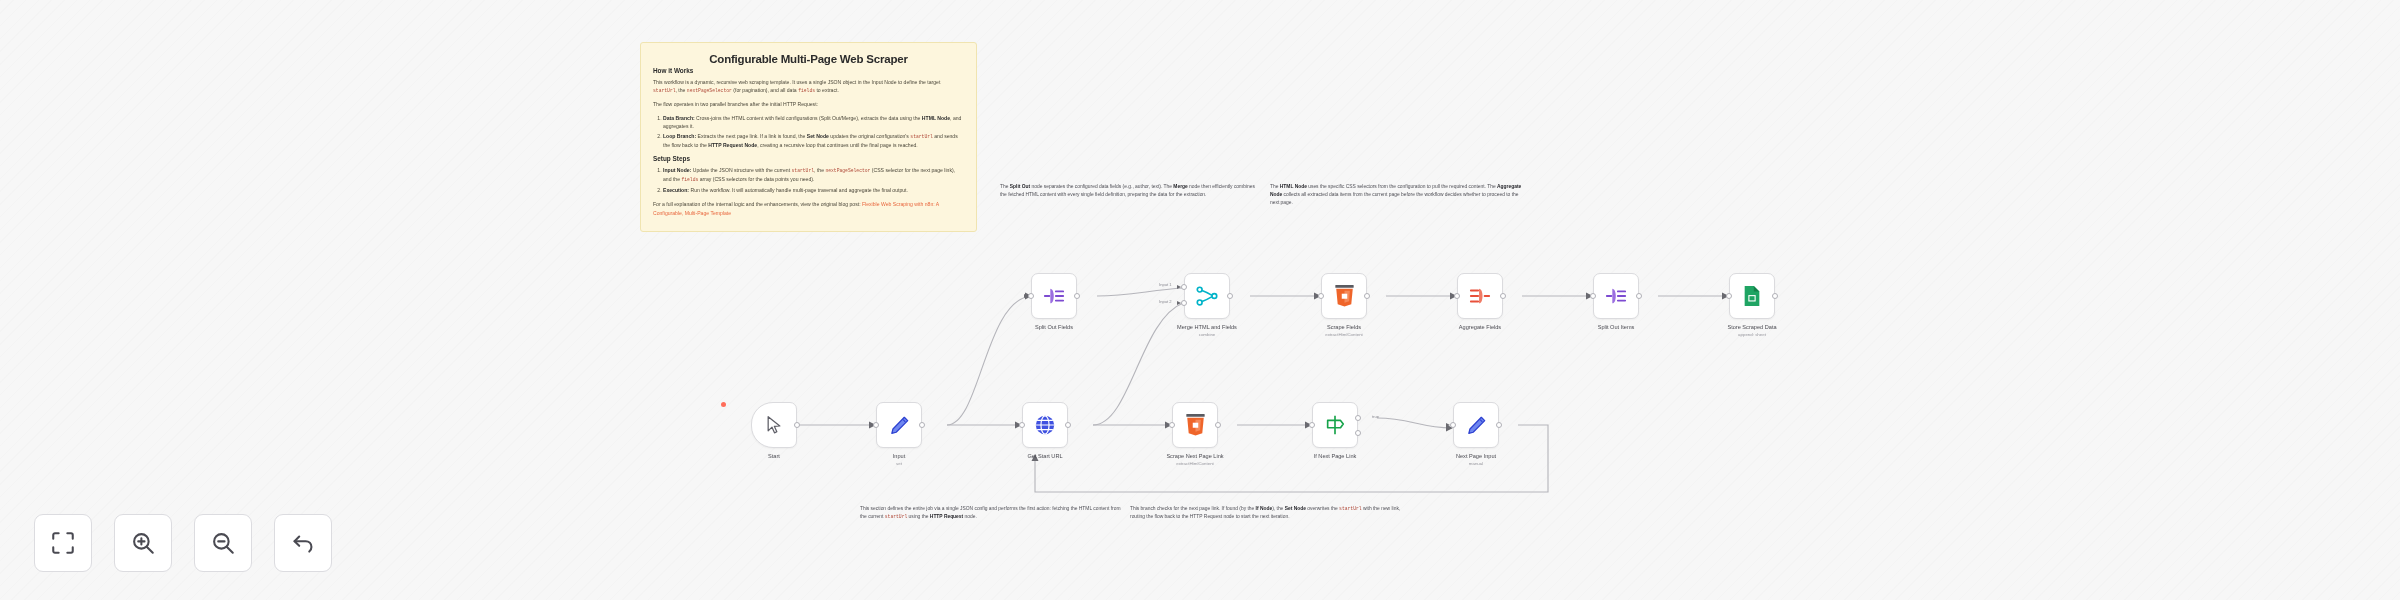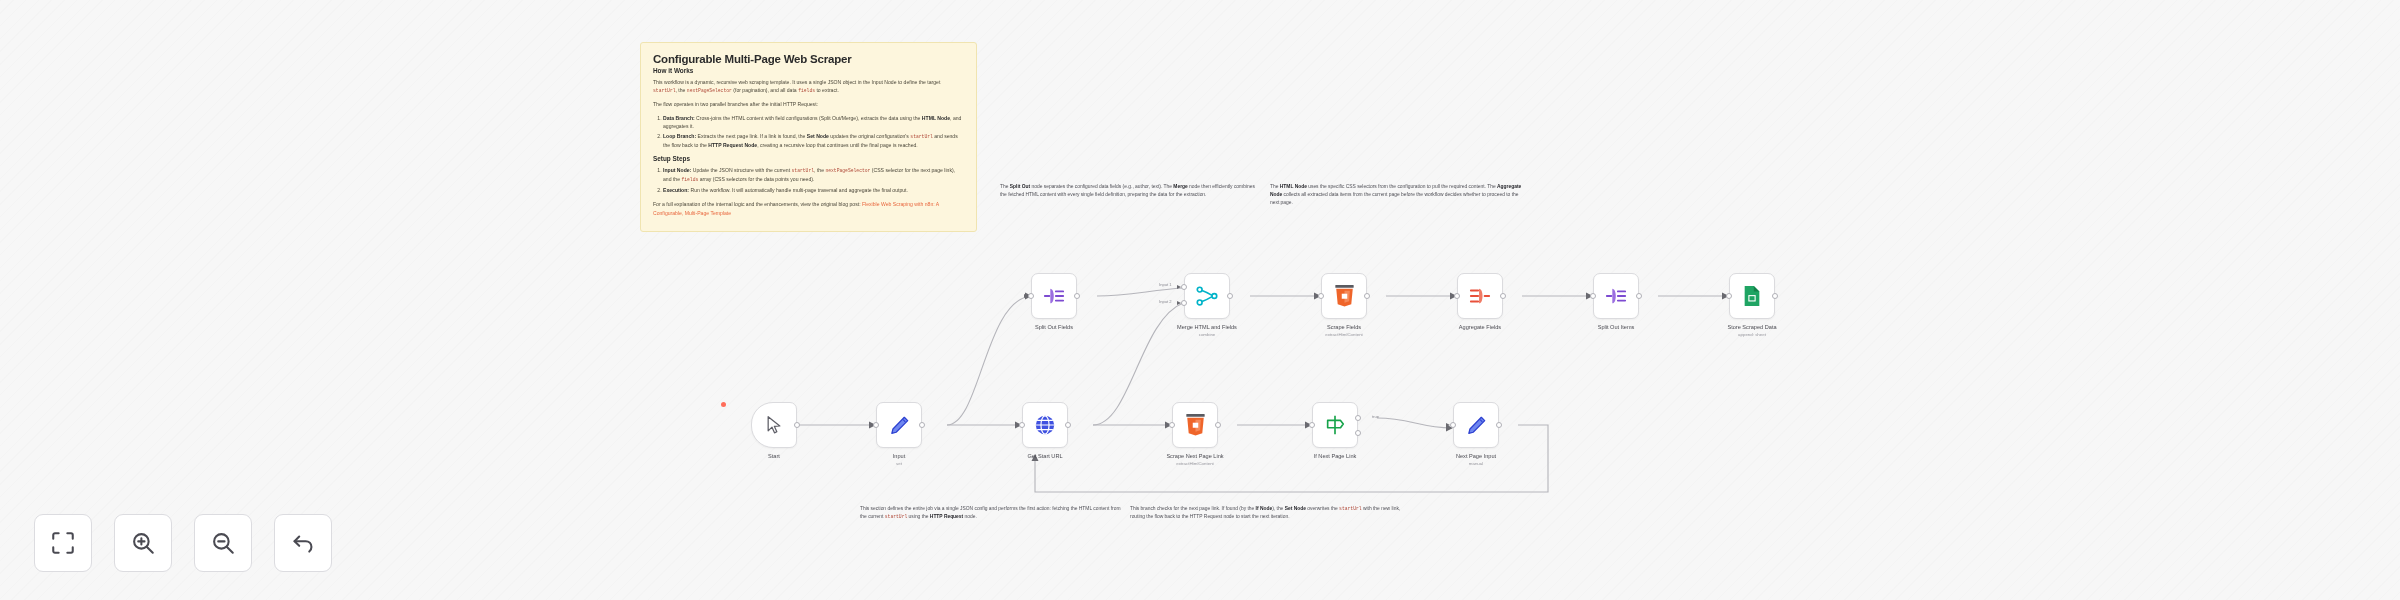--- a/index.html
+++ b/index.html
@@ -33,20 +33,21 @@
     left: 640px; top: 42px;
     width: 337px; height: 190px;
     padding: 10px 12px;
   }
   .sticky-main h1 {
     font-size: 11.5px;
     margin: 0 0 2px 0;
     font-weight: 700;
     color: #2b2b2b;
     letter-spacing: -0.2px;
+    text-align: center;
   }
   .sticky-main h2 {
     font-size: 6.4px;
     margin: 0 0 4px 0;
     font-weight: 700;
     color: #2b2b2b;
   }
   .sticky-main p {
     font-size: 5.1px;
     line-height: 1.65;

